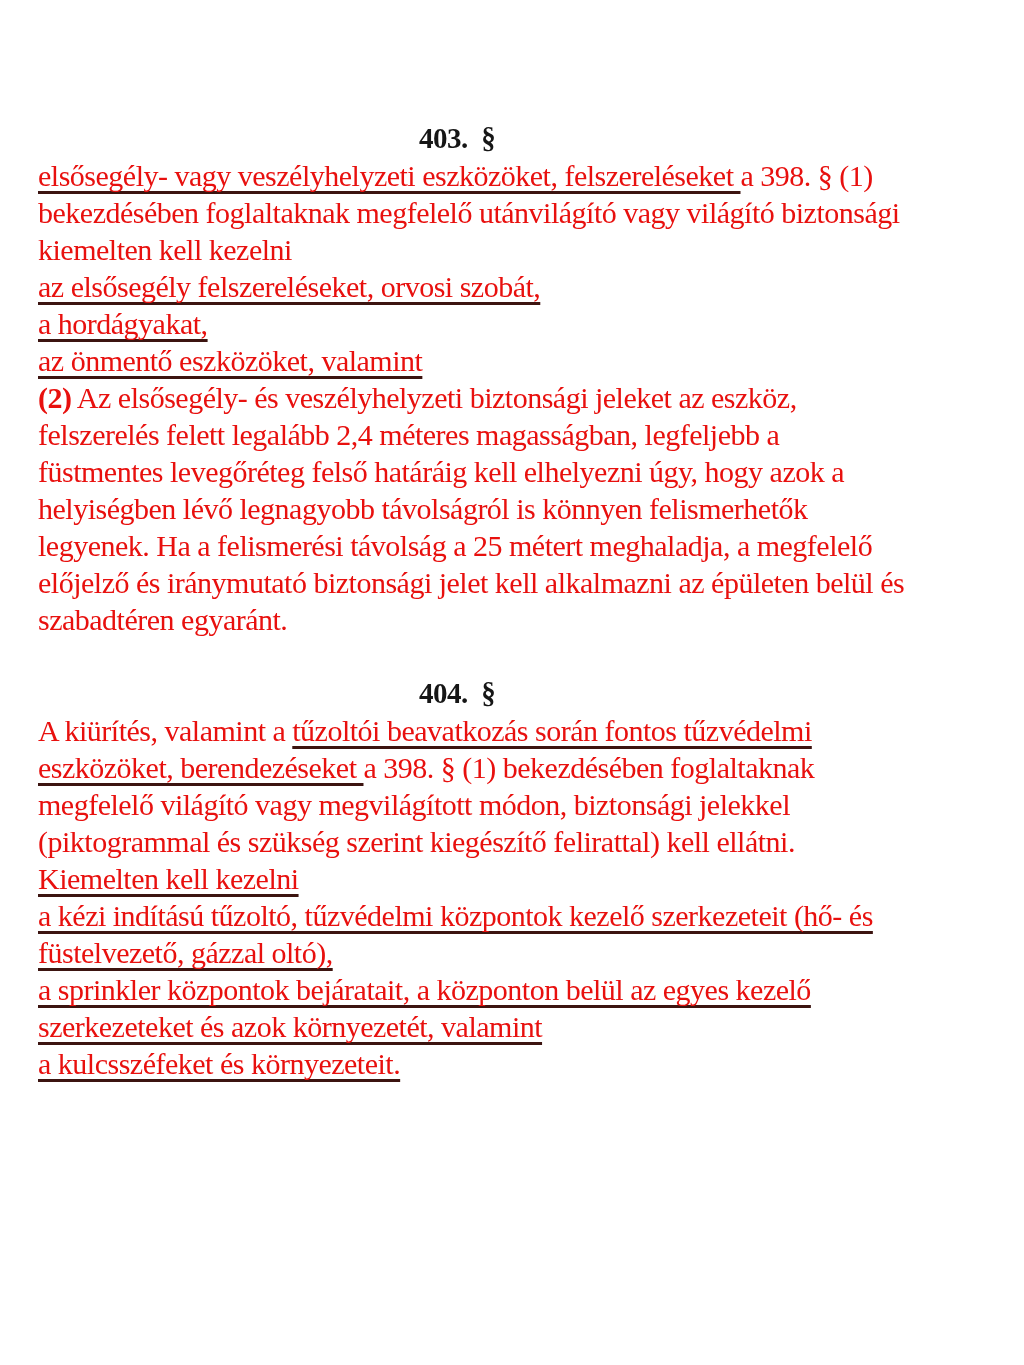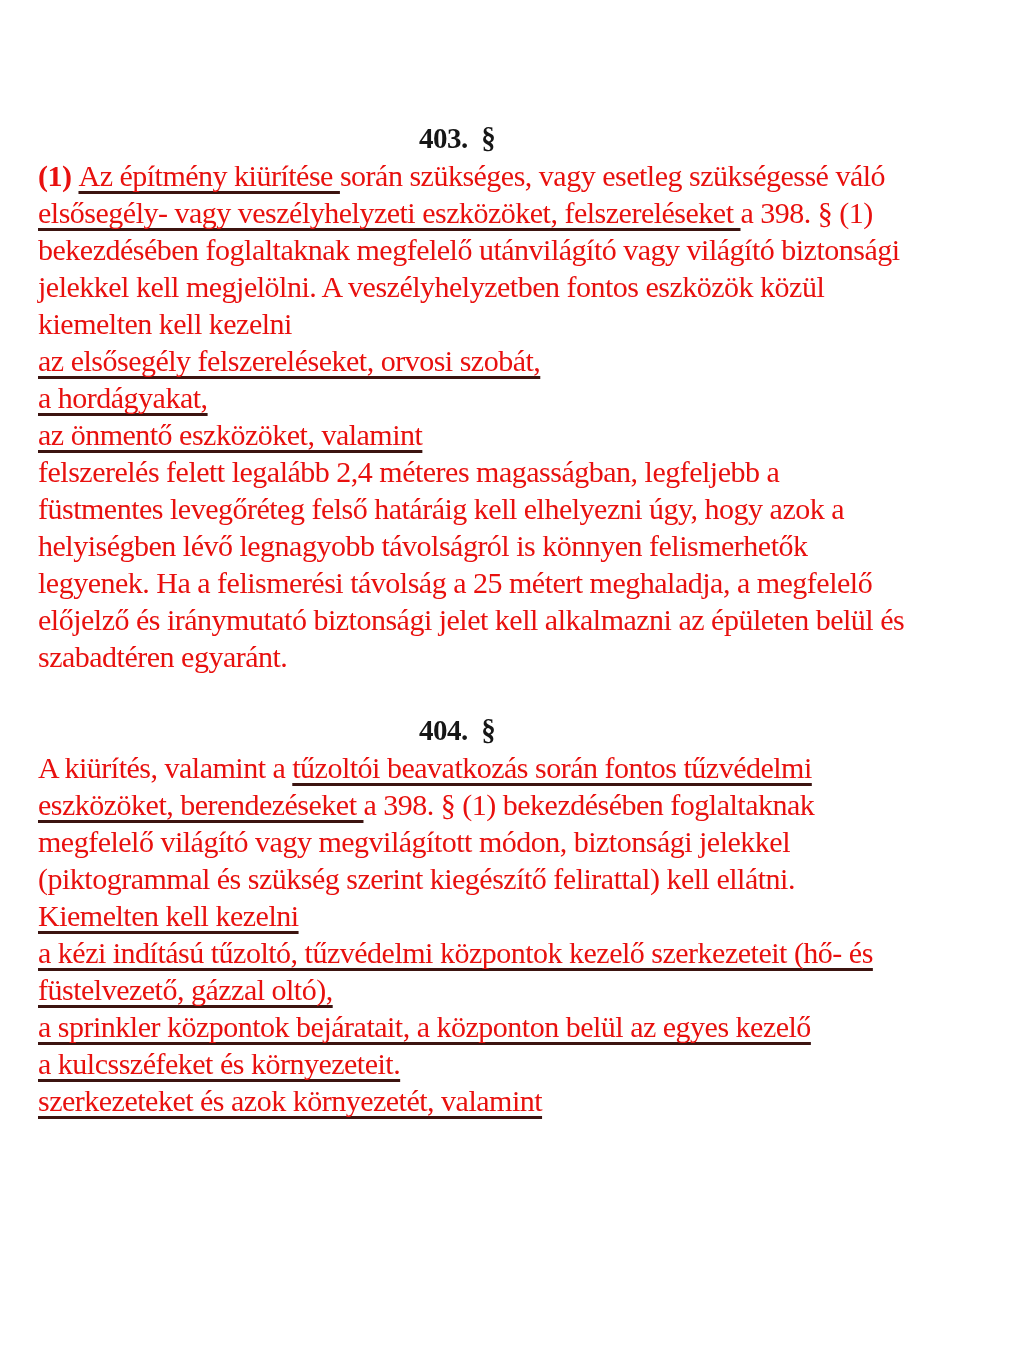--- a/index.html
+++ b/index.html
@@ -48,44 +48,43 @@
     color: var(--ink, #161616);
     font-weight: bold;
   }
 </style>
 </head>
 <body>
 
 <div class="page">
     <div class="heading">403.  §</div>
     <div class="paragraph">
-      <div class="line"><span class="seg bold">(1) </span><span class="seg underline">Az építmény kiürítése </span><span class="seg">során szükséges, vagy esetleg szükségessé váló</span></div>
       <div class="line"><span class="seg underline">elsősegély- vagy veszélyhelyzeti eszközöket, felszereléseket </span><span class="seg">a 398. § (1)</span></div>
       <div class="line"><span class="seg">bekezdésében foglaltaknak megfelelő utánvilágító vagy világító biztonsági</span></div>
-      <div class="line"><span class="seg">jelekkel kell megjelölni. A veszélyhelyzetben fontos eszközök közül</span></div>
       <div class="line"><span class="seg">kiemelten kell kezelni</span></div>
       <div class="line"><span class="seg underline">az elsősegély felszereléseket, orvosi szobát,</span></div>
       <div class="line"><span class="seg underline">a hordágyakat,</span></div>
       <div class="line"><span class="seg underline">az önmentő eszközöket, valamint</span></div>
     </div>
     <div class="paragraph">
+      <div class="line"><span class="seg bold">(2)</span><span class="seg"> Az elsősegély- és veszélyhelyzeti biztonsági jeleket az eszköz,</span></div>
       <div class="line"><span class="seg">felszerelés felett legalább 2,4 méteres magasságban, legfeljebb a</span></div>
       <div class="line"><span class="seg">füstmentes levegőréteg felső határáig kell elhelyezni úgy, hogy azok a</span></div>
       <div class="line"><span class="seg">helyiségben lévő legnagyobb távolságról is könnyen felismerhetők</span></div>
       <div class="line"><span class="seg">legyenek. Ha a felismerési távolság a 25 métert meghaladja, a megfelelő</span></div>
       <div class="line"><span class="seg">előjelző és iránymutató biztonsági jelet kell alkalmazni az épületen belül és</span></div>
       <div class="line"><span class="seg">szabadtéren egyaránt.</span></div>
     </div>
     <div class="blank-line"></div>
     <div class="heading">404.  §</div>
     <div class="paragraph">
       <div class="line"><span class="seg">A kiürítés, valamint a </span><span class="seg underline">tűzoltói beavatkozás során fontos tűzvédelmi</span></div>
       <div class="line"><span class="seg underline">eszközöket, berendezéseket </span><span class="seg">a 398. § (1) bekezdésében foglaltaknak</span></div>
       <div class="line"><span class="seg">megfelelő világító vagy megvilágított módon, biztonsági jelekkel</span></div>
       <div class="line"><span class="seg">(piktogrammal és szükség szerint kiegészítő felirattal) kell ellátni.</span></div>
       <div class="line"><span class="seg underline">Kiemelten kell kezelni</span></div>
       <div class="line"><span class="seg underline">a kézi indítású tűzoltó, tűzvédelmi központok kezelő szerkezeteit (hő- és</span></div>
       <div class="line"><span class="seg underline">füstelvezető, gázzal oltó),</span></div>
       <div class="line"><span class="seg underline">a sprinkler központok bejáratait, a központon belül az egyes kezelő</span></div>
+      <div class="line"><span class="seg underline">szerkezeteket és azok környezetét, valamint</span></div>
       <div class="line"><span class="seg underline">a kulcsszéfeket és környezeteit.</span></div>
-      <div class="line"><span class="seg underline">szerkezeteket és azok környezetét, valamint</span></div>
     </div>
   </div>
 
 </body></html>

